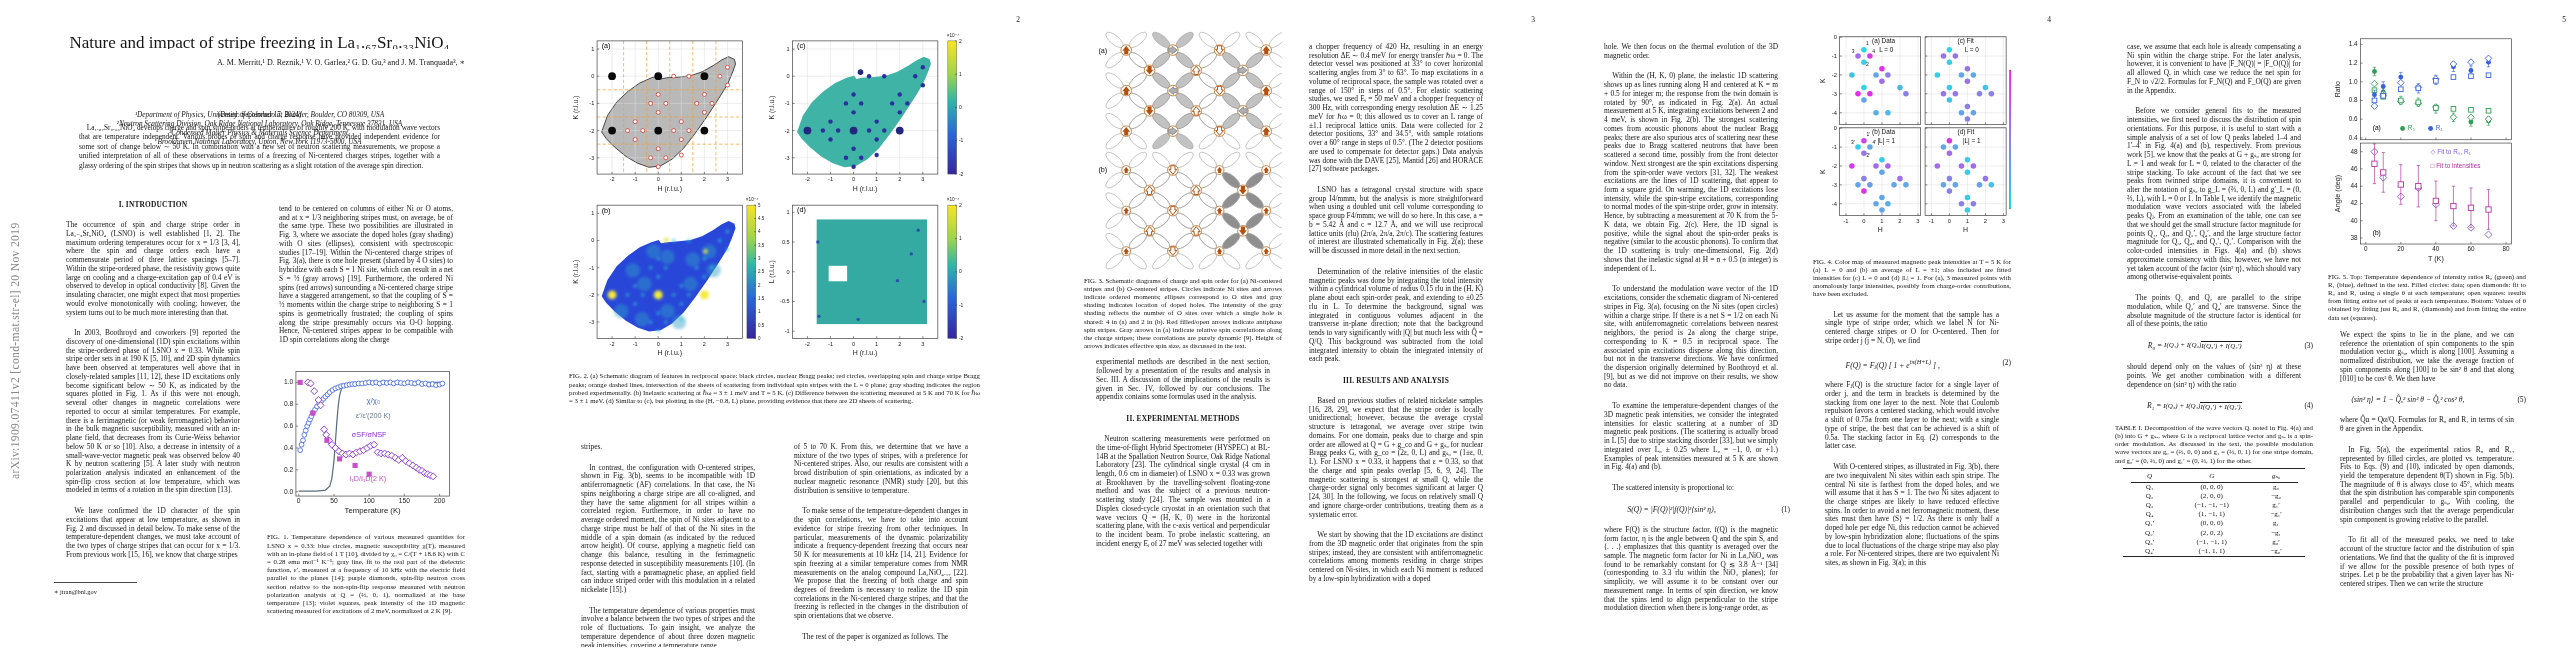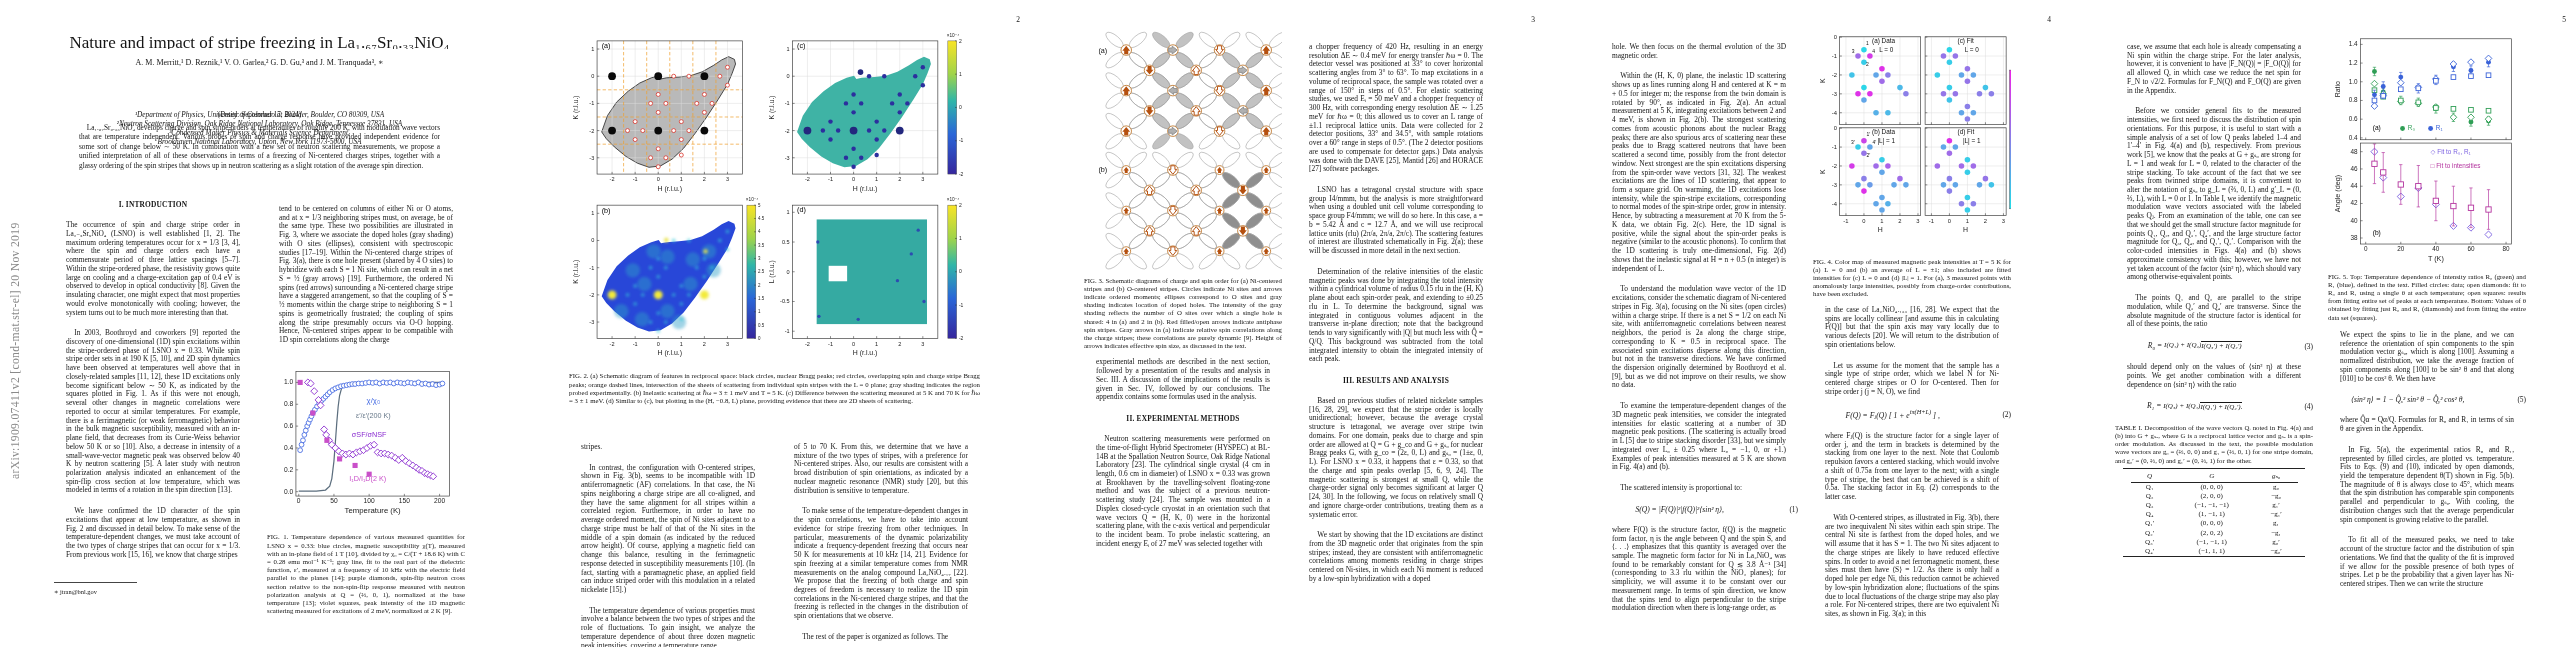--- a/index.html
+++ b/index.html
@@ -5,30 +5,30 @@
   html,body{margin:0;padding:0;background:#fff;}
   body{width:2576px;height:667px;position:relative;overflow:hidden;
        font-family:"Liberation Serif","DejaVu Serif",serif;color:#151515;}
   .page{position:absolute;top:0;width:515px;height:667px;background:#fff;}
   .pno{position:absolute;top:14.5px;right:10px;font-size:7.5px;}
   .stamp{position:absolute;left:9px;top:78px;height:545px;width:19px;
          writing-mode:vertical-rl;transform:rotate(180deg);
          font-size:11.7px;color:#8a8a8a;letter-spacing:0.3px;text-align:center;}
   .blk{position:absolute;overflow:hidden;}
   .ttl{font-size:17px;text-align:center;}
-  .auth{font-size:8px;text-align:center;}
+  .auth{font-size:8px;text-align:right;}
   .affil{font-size:7.3px;font-style:italic;text-align:center;line-height:1.22;margin-top:40px;}
   .dated{font-size:7.2px;text-align:center;}
   .abs{font-size:7.3px;line-height:1.3;text-align:justify;text-indent:7.8px;}
   p.b{font-size:7.4px;line-height:1.18;text-align:justify;text-indent:8.3px;margin:12px;}
   p.nb{text-indent:0;}
   .sech{font-size:7.4px;font-weight:bold;text-align:center;letter-spacing:0.2px;
         margin:7.2px 0 6.1px 0;}
   .cap{font-size:6.8px;line-height:1.21;text-align:justify;margin:3.3px 0 0 0;}
-  .eqrow{display:flex;align-items:center;margin:5px 0;font-size:7.6px;gap:30px;}
+  .eqrow{display:flex;align-items:flex-start;margin:5px 0;font-size:7.6px;gap:30px;}
   .eqbody{flex:1;text-align:center;font-style:italic;}
   .eqno{font-style:normal;font-size:7.4px;}
   .frac{display:inline-flex;flex-direction:row;vertical-align:middle;
         text-align:center;font-size:7px;line-height:1.25;}
   .frac .den{border-top:0.6px solid #151515;}
   .fnr{position:absolute;left:54px;top:582px;width:83px;border-top:0.6px solid #444;}
   .fnt{position:absolute;left:54px;top:588px;font-size:6.4px;}
   table.t1{border-collapse:collapse;margin:3.3px auto 0 auto;font-size:7.1px;width:167px;}
   table.t1 td,table.t1 th{text-align:center;padding:0 5.6px;line-height:1.3;font-weight:normal;}
   .t1wrap{border-top:1.7px double #222;border-bottom:1.7px double #222;margin:2.2px 7.8px 0 7.8px;}
@@ -824,21 +824,21 @@
     <p class="b">LSNO has a tetragonal crystal structure with space group I4/mmm, but the analysis is more straightforward when using a doubled unit cell volume corresponding to space group F4/mmm; we will do so here.  In this case, a = b = 5.42 Å and c = 12.7 Å, and we will use reciprocal lattice units (rlu) (2π/a, 2π/a, 2π/c).  The scattering features of interest are illustrated schematically in Fig. 2(a); these will be discussed in more detail in the next section.</p>
     <p class="b">Determination of the relative intensities of the elastic magnetic peaks was done by integrating the total intensity within a cylindrical volume of radius 0.15 rlu in the (H, K) plane about each spin-order peak, and extending to ±0.25 rlu in L.  To determine the background, signal was integrated in contiguous volumes adjacent in the transverse in-plane direction; note that the background tends to vary significantly with |Q| but much less with Q̂ = Q/Q.  This background was subtracted from the total integrated intensity to obtain the integrated intensity of each peak.</p>
     <div class="sech">III.   RESULTS AND ANALYSIS</div>
     <p class="b">Based on previous studies of related nickelate samples [16, 28, 29], we expect that the stripe order is locally unidirectional; however, because the average crystal structure is tetragonal, we average over stripe twin domains. For one domain, peaks due to charge and spin order are allowed at Q = G + g_co and G + gₛₒ for nuclear Bragg peaks G, with g_co = (2ε, 0, L) and gₛₒ = (1±ε, 0, L).  For LSNO x = 0.33, it happens that ε = 0.33, so that the charge and spin peaks overlap [5, 6, 9, 24].  The magnetic scattering is strongest at small Q, while the charge-order signal only becomes significant at larger Q [24, 30].  In the following, we focus on relatively small Q and ignore charge-order contributions, treating them as a systematic error.</p>
     <p class="b">We start by showing that the 1D excitations are distinct from the 3D magnetic order that originates from the spin stripes; instead, they are consistent with antiferromagnetic correlations among moments residing in charge stripes centered on Ni-sites, in which each Ni moment is reduced by a low-spin hybridization with a doped</p>
   </div>
 </div>
 
 <div class="page" style="left:1546px">
   <div class="pno">4</div>
-  <div class="blk flow" style="left:54px;top:31px;width:198px;height:616px">
+  <div class="blk flow" style="left:46px;top:31px;width:198px;height:616px">
     <p class="b nb">hole.  We then focus on the thermal evolution of the 3D magnetic order.</p>
     <p class="b">Within the (H, K, 0) plane, the inelastic 1D scattering shows up as lines running along H and centered at K = m + 0.5 for integer m; the response from the twin domain is rotated by 90°, as indicated in Fig. 2(a).  An actual measurement at 5 K, integrating excitations between 2 and 4 meV, is shown in Fig. 2(b).  The strongest scattering comes from acoustic phonons about the nuclear Bragg peaks; there are also spurious arcs of scattering near these peaks due to Bragg scattered neutrons that have been scattered a second time, possibly from the front detector window.  Next strongest are the spin excitations dispersing from the spin-order wave vectors [31, 32].  The weakest excitations are the lines of 1D scattering, that appear to form a square grid.  On warming, the 1D excitations lose intensity, while the spin-stripe excitations, corresponding to normal modes of the spin-stripe order, grow in intensity.  Hence, by subtracting a measurement at 70 K from the 5-K data, we obtain Fig. 2(c).  Here, the 1D signal is positive, while the signal about the spin-order peaks is negative (similar to the acoustic phonons).  To confirm that the 1D scattering is truly one-dimensional, Fig. 2(d) shows that the inelastic signal at H = n + 0.5 (n integer) is independent of L.</p>
     <p class="b">To understand the modulation wave vector of the 1D excitations, consider the schematic diagram of Ni-centered stripes in Fig. 3(a), focusing on the Ni sites (open circles) within a charge stripe.  If there is a net S = 1/2 on each Ni site, with antiferromagnetic correlations between nearest neighbors, the period is 2a along the charge stripe, corresponding to K = 0.5 in reciprocal space.  The associated spin excitations disperse along this direction, but not in the transverse directions.  We have confirmed the dispersion originally determined by Boothroyd et al. [9], but as we did not improve on their results, we show no data.</p>
     <p class="b">To examine the temperature-dependent changes of the 3D magnetic peak intensities, we consider the integrated intensities for elastic scattering at a number of 3D magnetic peak positions.  (The scattering is actually broad in L [5] due to stripe stacking disorder [33], but we simply integrated over L₀ ± 0.25 where L₀ = −1, 0, or +1.)  Examples of peak intensities measured at 5 K are shown in Fig. 4(a) and (b).</p>
     <p class="b">The scattered intensity is proportional to:</p>
     <div class="eqrow">
       <span class="eqbody">S(Q) = |F(Q)|²|f(Q)|²⟨sin² η⟩,</span>
       <span class="eqno">(1)</span>
     </div>
     <p class="b nb">where F(Q) is the structure factor, f(Q) is the magnetic form factor, η is the angle between Q and the spin S, and ⟨. . .⟩ emphasizes that this quantity is averaged over the sample.  The magnetic form factor for Ni in La₂NiO₄ was found to be remarkably constant for Q ≲ 3.8 Å⁻¹ [34] (corresponding to 3.3 rlu within the NiO₂ planes); for simplicity, we will assume it to be constant over our measurement range.  In terms of spin direction, we know that the spins tend to align perpendicular to the stripe modulation direction when there is long-range order, as</p>
@@ -1063,21 +1063,20 @@
           <line x1="12" y1="124.99999999999997" x2="9" y2="124.99999999999997" stroke="#333" stroke-width="1"></line>
           <text x="16" y="127.99999999999997" font-size="10" fill="#222" text-anchor="start">0.8</text>
           <line x1="12" y1="177.08333333333334" x2="9" y2="177.08333333333334" stroke="#333" stroke-width="1"></line>
           <text x="16" y="180.08333333333334" font-size="10" fill="#222" text-anchor="start">0.6</text>
           <line x1="12" y1="229.16666666666666" x2="9" y2="229.16666666666666" stroke="#333" stroke-width="1"></line>
           <text x="16" y="232.16666666666666" font-size="10" fill="#222" text-anchor="start">0.4</text>
         </g>
       <text transform="translate(396,195) rotate(-90)" text-anchor="middle" font-size="10" fill="#222">Integrated Intensity (arb. units)</text>
     </svg>
     <div class="cap">FIG. 4.  Color map of measured magnetic peak intensities at T = 5 K for (a) L = 0 and (b) an average of L = ±1; also included are fitted intensities for (c) L = 0 and (d) |L| = 1. For (a), 3 measured points with anomalously large intensities, possibly from charge-order contributions, have been excluded.</div>
-    <p class="b nb" style="margin-top:7.2px">in the case of La₂NiO₄.₁₃₃ [16, 28].  We expect that the spins are locally collinear [and assume this in calculating F(Q)] but that the spin axis may vary locally due to various defects [20].  We will return to the distribution of spin orientations below.</p>
     <p class="b">Let us assume for the moment that the sample has a single type of stripe order, which we label N for Ni-centered charge stripes or O for O-centered.  Then for stripe order j (j = N, O), we find</p>
     <div class="eqrow">
       <span class="eqbody"><span>F(Q) = Fⱼ(Q) [ 1 + e</span><sup>iπ(H+L)</sup><span> ] ,</span></span>
       <span class="eqno">(2)</span>
     </div>
     <p class="b nb">where Fⱼ(Q) is the structure factor for a single layer of order j, and the term in brackets is determined by the stacking from one layer to the next.  Note that Coulomb repulsion favors a centered stacking, which would involve a shift of 0.75a from one layer to the next; with a single type of stripe, the best that can be achieved is a shift of 0.5a.  The stacking factor in Eq. (2) corresponds to the latter case.</p>
     <p class="b">With O-centered stripes, as illustrated in Fig. 3(b), there are two inequivalent Ni sites within each spin stripe. The central Ni site is farthest from the doped holes, and we will assume that it has S = 1.  The two Ni sites adjacent to the charge stripes are likely to have reduced effective spins.  In order to avoid a net ferromagnetic moment, these sites must then have ⟨S⟩ = 1/2.  As there is only half a doped hole per edge Ni, this reduction cannot be achieved by low-spin hybridization alone; fluctuations of the spins due to local fluctuations of the charge stripe may also play a role.  For Ni-centered stripes, there are two equivalent Ni sites, as shown in Fig. 3(a); in this</p>
   </div>
 </div>
 

